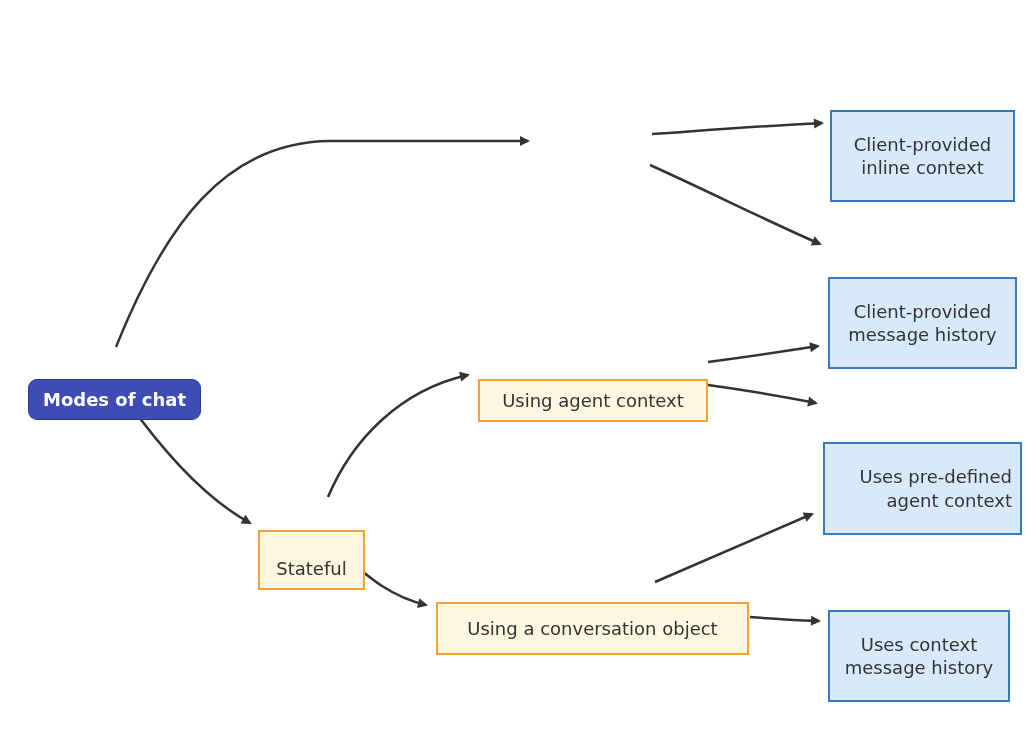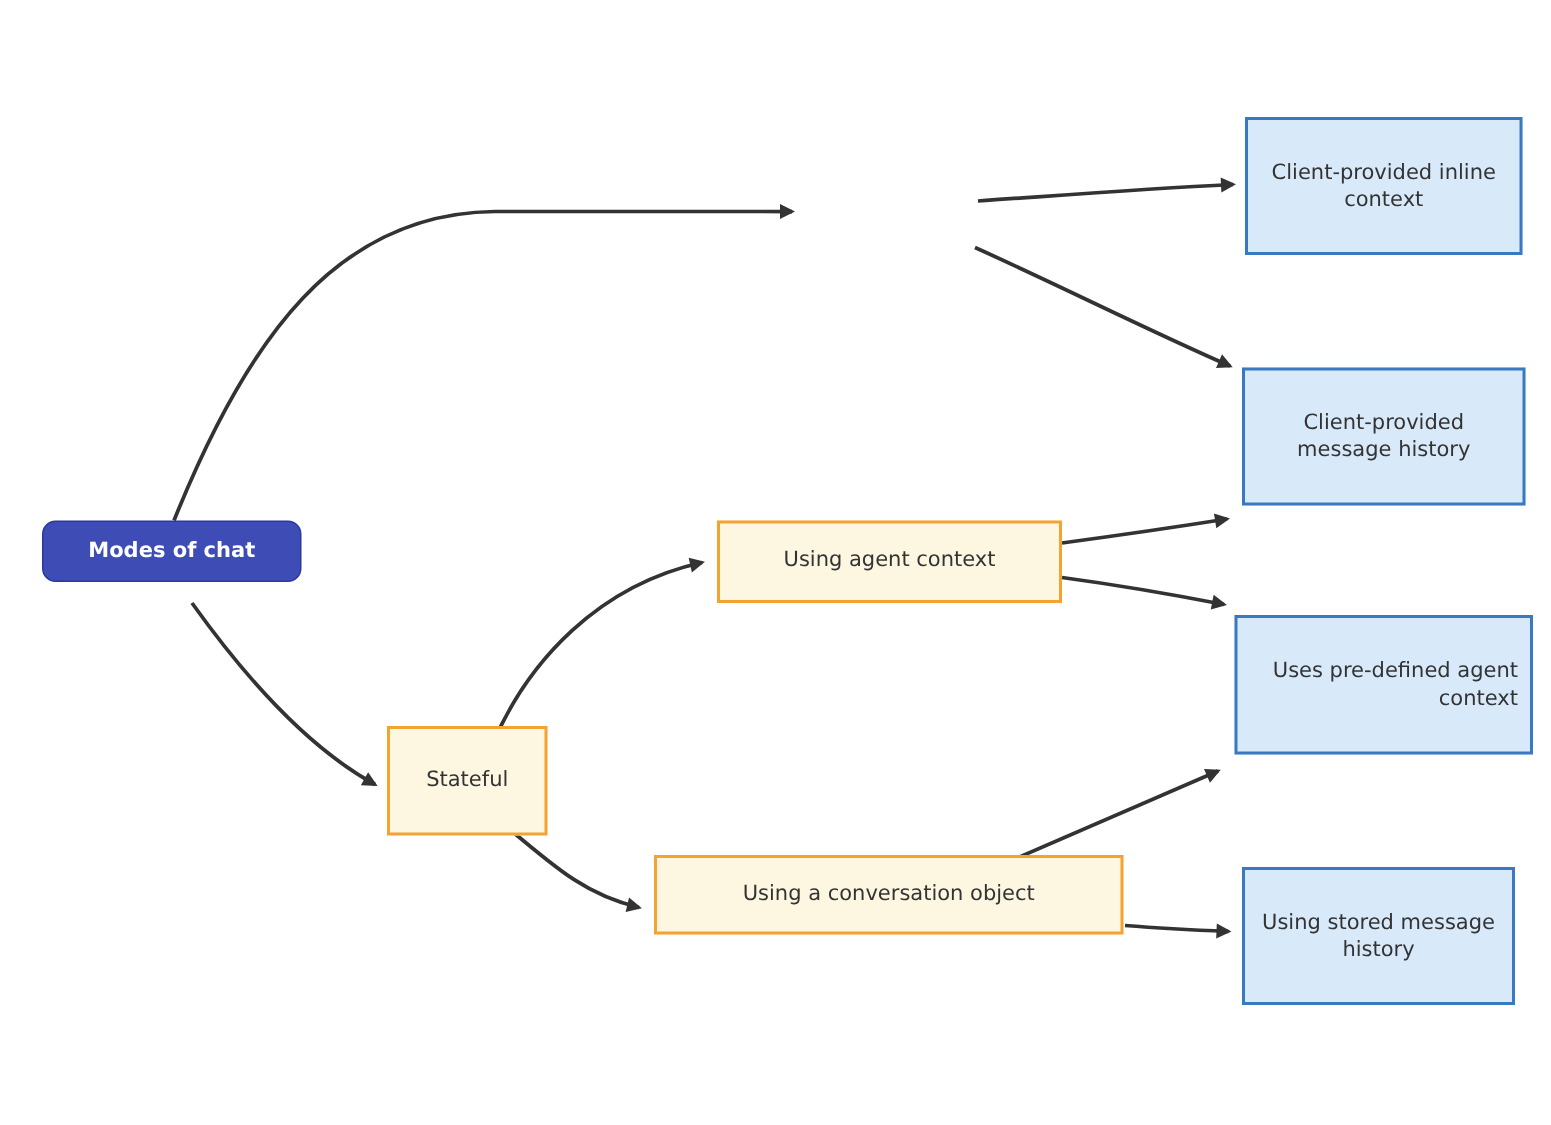--- a/index.html
+++ b/index.html
@@ -22,24 +22,25 @@
     stroke-width: 2.5px;
   }
   .arrow-head { fill: var(--edge-stroke, #333333); }
   .node {
     position: absolute;
     box-sizing: border-box;
     display: flex;
     align-items: center;
     justify-content: center;
     text-align: center;
-    font-size: 14px;
+    font-size: 18px;
     line-height: 1.3;
     color: var(--node-text, #333333);
-    padding: 18px 8px;
+    padding: 8px 8px;
+    margin-top: 32px;
   }
   .node-root {
     background: var(--root-fill, #3e4db5);
     border: 1.5px solid var(--root-border, #2c389e);
     border-radius: 9px;
     color: var(--root-text, #ffffff);
     font-weight: bold;
   }
   .node-warm {
     background: var(--warm-fill, #fdf6e0);
@@ -71,41 +72,41 @@
     <path class="edge" marker-end="url(#arrow)" d="M708,385 C745,390 780,396 816,403"></path>
     <path class="edge" marker-end="url(#arrow)" d="M655,582 L812,514"></path>
     <path class="edge" marker-end="url(#arrow)" d="M750,617 C775,619 795,620 819,621"></path>
   </svg>
 
   <div class="node node-root" style="left:28px; top:347px; width:173px; height:41px;">
     <span>Modes of chat</span>
   </div>
 
 
-  <div class="node node-warm" style="left:258px; top:484px; width:107px; height:73px;">
+  <div class="node node-warm" style="left:258px; top:498px; width:107px; height:60px;align-items:flex-end;">
     <span>Stateful</span>
   </div>
 
-  <div class="node node-warm" style="left:478px; top:347px; width:230px; height:55px;align-items:flex-end;">
+  <div class="node node-warm" style="left:478px; top:347px; width:230px; height:43px;align-items:flex-end;">
     <span>Using agent context</span>
   </div>
 
   <div class="node node-warm" style="left:436px; top:570px; width:313px; height:53px;">
     <span>Using a conversation object</span>
   </div>
 
   <div class="node node-cool" style="left:830px; top:78px; width:185px; height:92px;">
     <span>Client-provided inline context</span>
   </div>
 
   <div class="node node-cool" style="left:828px; top:245px; width:189px; height:92px;">
     <span>Client-provided message history</span>
   </div>
 
   <div class="node node-cool" style="left:823px; top:410px; width:199px; height:93px;text-align:right;">
     <span>Uses pre-defined agent context</span>
   </div>
 
   <div class="node node-cool" style="left:828px; top:578px; width:182px; height:92px;">
-    <span>Using stored message history</span>
+    <span>Uses context message history</span>
   </div>
 
 </div>
 
 </body></html>

